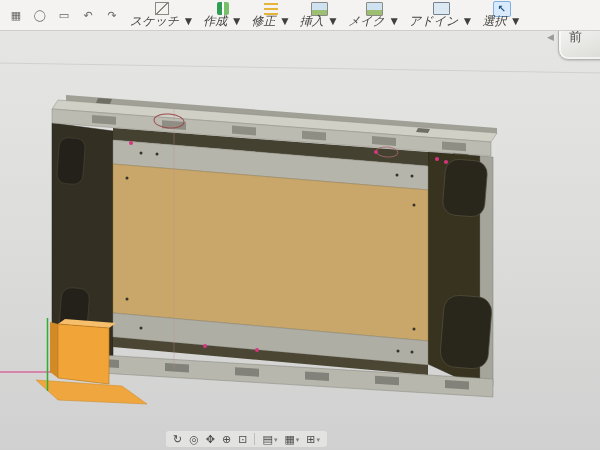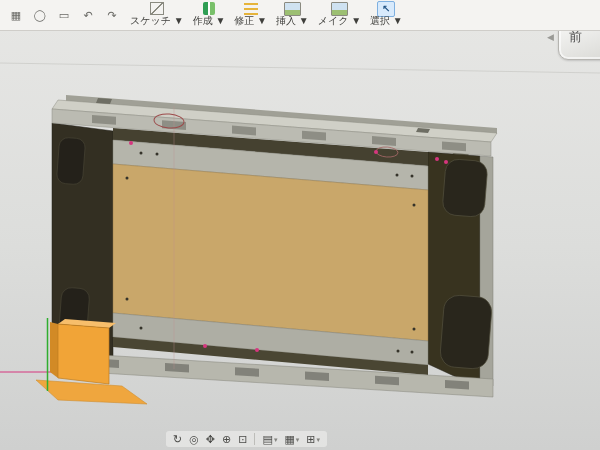--- a/index.html
+++ b/index.html
@@ -7,21 +7,21 @@
   #app{position:relative;width:600px;height:450px;overflow:hidden;
        background:linear-gradient(180deg,var(--canvas_top,#e7e7e5) 0%,#dcdddb 55%,var(--canvas_bottom,#cfd0cf) 100%);}
   
   .toolbar{position:absolute;top:0;left:0;right:0;height:30px;background:var(--toolbar_bg,#f4f3f1);
            border-bottom:1px solid #cfcdc9;display:flex;align-items:stretch;z-index:30;}
   .qat{display:flex;align-items:center;gap:8px;padding:0 10px 0 8px;}
   .qat-btn{width:16px;text-align:center;font-size:11px;color:#6a6a66;cursor:default;}
   .tabs{display:flex;align-items:stretch;gap:9px;padding-top:2px;}
   .tab{display:flex;flex-direction:column;align-items:center;justify-content:flex-start;min-width:32px;gap:1px;}
   .tab-icon{height:13px;display:flex;align-items:center;justify-content:center;}
-  .tab-label{font-size:10px;color:#3f3f3c;white-space:nowrap;line-height:10px;}
+  .tab-label{font-size:12px;color:#3f3f3c;white-space:nowrap;line-height:10px;font-style:italic;}
   .icon-sketch{width:12px;height:11px;border:1px solid #8a8a80;
       background:linear-gradient(135deg,transparent 45%,#8a8a80 45% 55%,transparent 55%);}
   .icon-create{width:12px;height:13px;border-radius:2px;
       background:linear-gradient(90deg,#2f9e54 0 42%,#ffffff 42% 55%,#79c06a 55% 100%);}
   .icon-modify{width:14px;height:12px;
       background:repeating-linear-gradient(180deg,#e6b43b 0 2px,transparent 2px 5px);}
   .icon-insert,.icon-make{width:15px;height:12px;border:1px solid #8a8a80;border-radius:1px;
       background:linear-gradient(180deg,#cfe2f1 0 55%,#9cbf72 55% 100%);}
   .icon-addins{width:15px;height:11px;border:1px solid #76828e;background:#dce8f2;border-radius:1px;}
   .icon-select{width:16px;height:14px;background:var(--select_highlight,#d8eafc);
@@ -174,20 +174,26 @@
         <span class="tab-label">挿入 ▼</span>
       </div>
       <div class="tab">
         <span class="tab-icon">
             <span class="icon-make"></span>
           </span>
         <span class="tab-label">メイク ▼</span>
       </div>
       <div class="tab">
         <span class="tab-icon">
+            <span class="icon-addins"></span>
+          </span>
+        <span class="tab-label">アドイン ▼</span>
+      </div>
+      <div class="tab">
+        <span class="tab-icon">
             <span class="icon-select">
               <i>↖</i>
             </span>
           </span>
         <span class="tab-label">選択 ▼</span>
       </div>
     </div>
   </div>
 
   <div class="viewcube">

